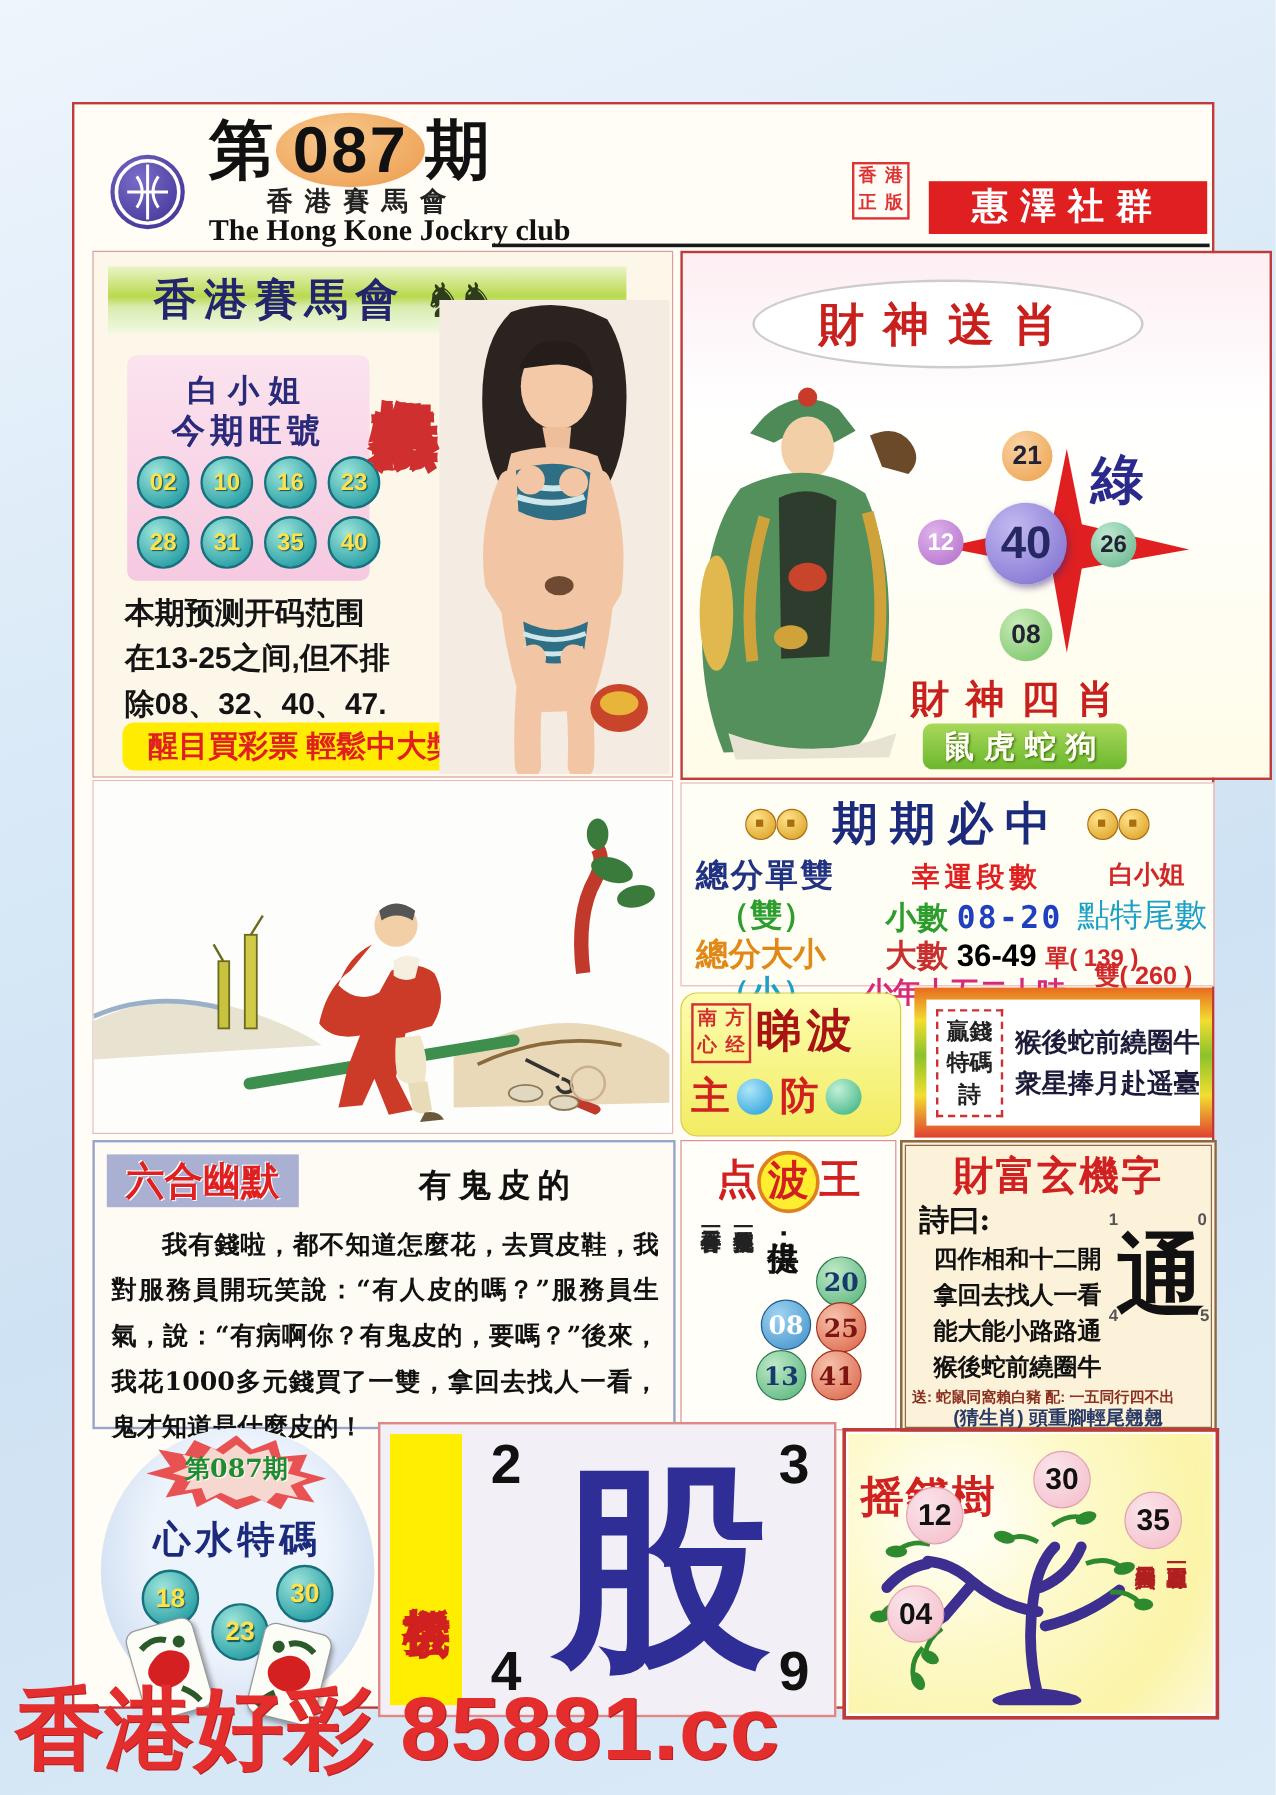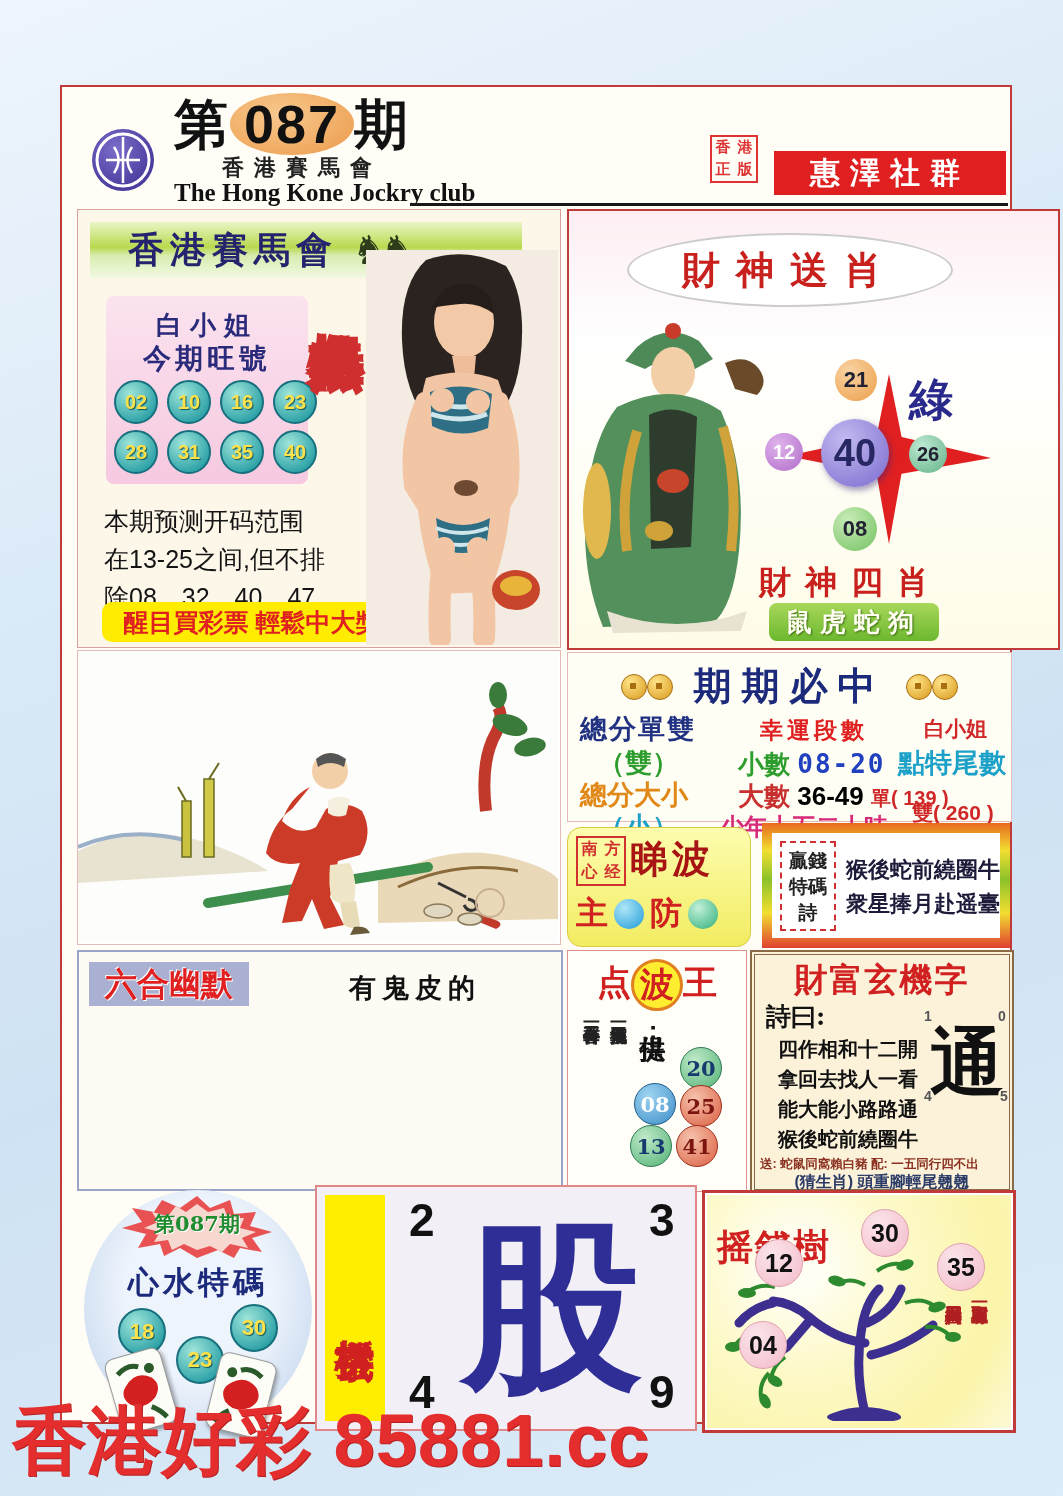--- a/index.html
+++ b/index.html
@@ -41,21 +41,21 @@
   .horses{font-size:40px;color:#2e3c1c;margin-left:14px;letter-spacing:-8px;}
   .pink-box{left:28px;top:86px;width:202px;height:188px;border-radius:8px;
     background:linear-gradient(180deg,#fbe3ef,#f6c9e0);}
   .lady-line1{left:0;top:12px;width:100%;text-align:center;font-size:26px;font-weight:bold;color:#2a2a7a;font-family:"DejaVu Serif",serif;letter-spacing:8px;}
   .lady-line2{left:0;top:44px;width:100%;text-align:center;font-size:28px;font-weight:bold;color:#2a2a7a;font-family:"DejaVu Serif",serif;letter-spacing:4px;}
   .ball-teal{width:40px;height:40px;border-radius:50%;border:2px solid #17707e;
     background:radial-gradient(circle at 35% 30%,#9fe5da,#2fa3a8 75%);
     color:#ffe24a;font-size:20px;font-weight:bold;display:flex;align-items:center;justify-content:center;
     text-shadow:1px 1px 1px #155;}
   .lucky-row{display:flex;gap:9px;position:absolute;left:8px;}
-  .predict{left:26px;top:292px;width:250px;font-size:25px;font-weight:normal;color:#141414;line-height:38px;}
+  .predict{left:26px;top:282px;width:250px;font-size:25px;font-weight:bold;color:#141414;line-height:38px;}
   .slogan{left:24px;top:392px;width:300px;height:40px;background:#ffec00;border-radius:10px;
     color:#e02020;font-size:25px;font-weight:bold;text-align:center;line-height:40px;}
   .ghost{left:20px;top:438px;font-size:46px;font-weight:bold;color:#f7f6ee;
     text-shadow:2px 2px 3px #c9c6b8;letter-spacing:4px;}
   .vert{writing-mode:vertical-rl;text-orientation:upright;}
   .lady-vert{left:228px;top:82px;height:350px;font-size:54px;font-weight:bold;
     color:#fdf3e0;-webkit-text-stroke:3px #cf2f2f;line-height:62px;}
   .girl{left:288px;top:40px;width:192px;height:395px;}
 
   
@@ -95,21 +95,21 @@
   .bz-r2v2{left:30px;top:156px;font-size:27px;font-weight:bold;color:#1ba0c8;}
   .bz-mid-title{left:192px;top:62px;font-size:23px;font-weight:bold;color:#e02020;letter-spacing:4px;}
   .bz-small{left:170px;top:94px;font-size:26px;font-weight:bold;}
   .bz-small .lbl{color:#2d9e2d;}
   .bz-small .rng{color:#2040c0;font-family:"DejaVu Sans Mono",monospace;letter-spacing:2px;}
   .bz-big{left:170px;top:126px;font-size:26px;font-weight:bold;}
   .bz-big .lbl{color:#c83030;}
   .bz-odd{font-size:20px;color:#d02828;font-weight:bold;}
   .bz-time{left:152px;top:158px;font-size:24px;font-weight:bold;color:#d82878;font-family:"DejaVu Serif",serif;}
   .bz-name{left:356px;top:62px;font-size:21px;font-weight:bold;color:#d02828;}
-  .bz-tail{left:330px;top:92px;font-size:27px;font-weight:bold;color:#1ba0c8;}
+  .bz-tail{left:330px;top:92px;font-size:27px;font-weight:normal;color:#1ba0c8;}
   .bz-even{left:344px;top:146px;font-size:21px;color:#d02828;font-weight:bold;}
 
   
   .wave-box{left:505px;top:740px;width:182px;height:118px;border-radius:14px;
     background:linear-gradient(180deg,#fdfdaf,#f2ec62);border:1px solid #d8cc40;}
   .wave-seal{left:8px;top:8px;width:46px;height:46px;border:2px solid #d03030;color:#d03030;
     display:grid;grid-template-columns:1fr 1fr;font-size:16px;font-weight:bold;text-align:center;line-height:21px;}
   .wave-title{left:62px;top:6px;font-size:38px;font-weight:bold;color:#a81414;font-family:"DejaVu Serif",serif;letter-spacing:4px;}
   .wave-row{left:8px;top:64px;width:168px;display:flex;align-items:center;gap:6px;}
   .wave-lbl{font-size:32px;font-weight:bold;color:#d02020;}
@@ -391,20 +391,21 @@
       <div class="poem-lines">
         <div>猴後蛇前繞圈牛</div>
         <div>衆星捧月赴遥臺</div>
       </div>
     </div>
   </div>
 
   <div class="abs humor">
     <div class="abs humor-title">六合幽默</div>
     <div class="abs humor-sub">有鬼皮的</div>
+    <div class="abs humor-body">我有錢啦，都不知道怎麼花，去買皮鞋，我對服務員開玩笑說：“有人皮的嗎？”服務員生氣，說：“有病啊你？有鬼皮的，要嗎？”後來，我花1000多元錢買了一雙，拿回去找人一看，鬼才知道是什麼皮的！</div>
   </div>
 
   <div class="abs dianbo">
     <div class="abs db-title">
       <span>点</span><span class="db-circle">波</span><span>王</span>
     </div>
     <div class="abs vert db-cols">
       <span>靈九推後三一伴</span><br>
       <span>二三有伴再合一</span>
     </div>

